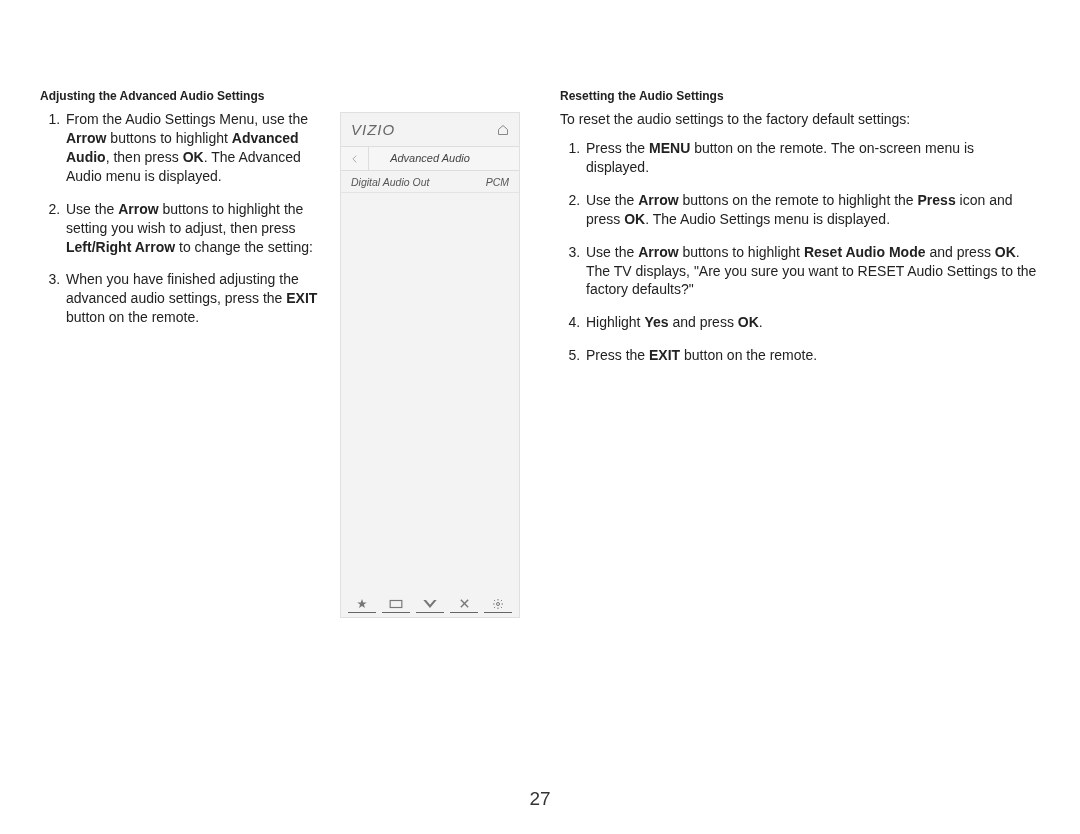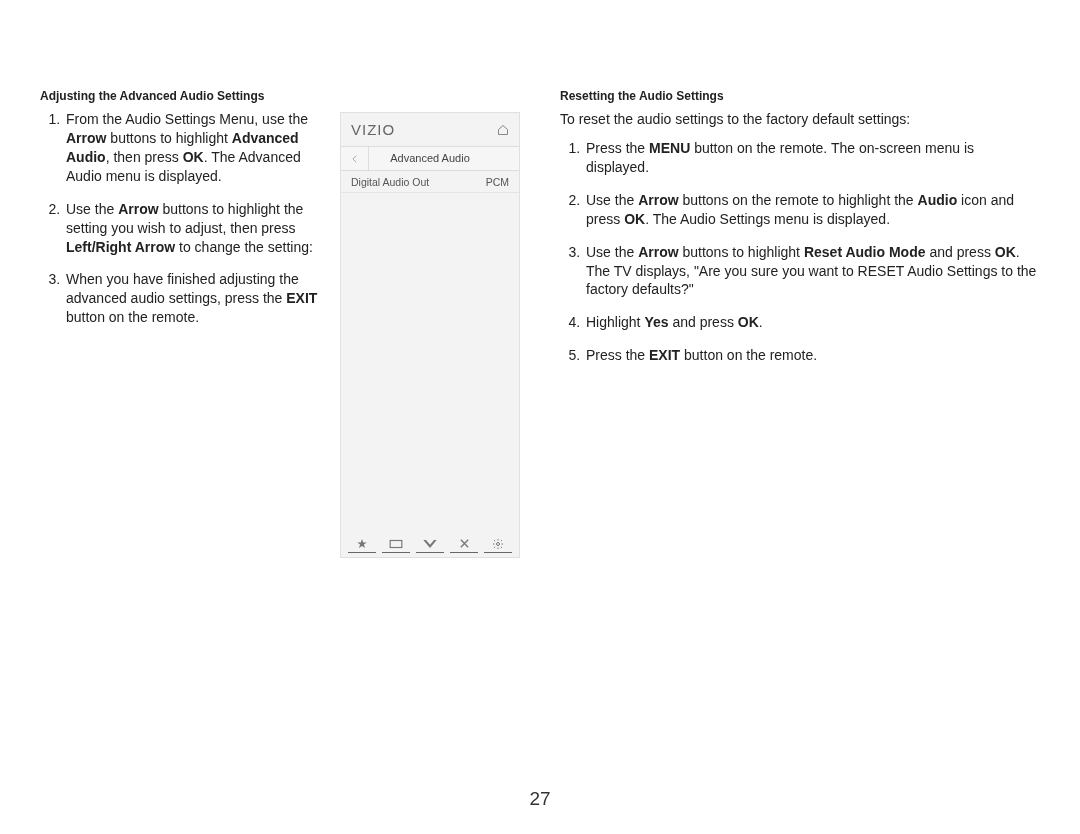--- a/index.html
+++ b/index.html
@@ -34,27 +34,28 @@
   ul { list-style: disc; padding-left: 20px; margin-top: 10px; }
   ul > li { margin-bottom: 8px; }
   b { font-weight: bold; }
 
   .left-wrap { display: flex; gap: 20px; align-items: flex-start; }
   .left-text { flex: 1; }
 
   
   .tv {
     width: 180px;
-    height: 446px;
+    height: 506px;
     background: #f3f3f3;
     border: 1px solid #e0e0e0;
     position: relative;
     font-size: 11px;
     flex-shrink: 0;
     margin-top: 2px;
+    font-style: italic;
   }
   .tv-header {
     height: 34px;
     display: flex;
     align-items: center;
     justify-content: space-between;
     padding: 0 10px;
     border-bottom: 1px solid #ddd;
   }
   .tv-logo {
@@ -207,21 +208,21 @@
   </div>
 
   <div class="col col-right">
     <h4>Resetting the Audio Settings</h4>
     <p class="intro">To reset the audio settings to the factory default settings:</p>
     <ol>
       <li>
         <span>Press the </span><b>MENU</b><span> button on the remote. The on-screen menu is displayed.</span>
       </li>
       <li>
-        <span>Use the </span><b>Arrow</b><span> buttons on the remote to highlight the </span><b>Audio</b><span> icon and press </span><b>OK</b><span>. The Audio Settings menu is displayed.</span>
+        <span>Use the </span><b>Arrow</b><span> buttons on the remote to highlight the </span><b>Press</b><span> icon and press </span><b>OK</b><span>. The Audio Settings menu is displayed.</span>
       </li>
       <li>
         <span>Use the </span><b>Arrow</b><span> buttons to highlight </span><b>Reset Audio Mode</b><span> and press </span><b>OK</b><span>. The TV displays, "Are you sure you want to RESET Audio Settings to the factory defaults?"</span>
       </li>
       <li>
         <span>Highlight </span><b>Yes</b><span> and press </span><b>OK</b><span>.</span>
       </li>
       <li>
         <span>Press the </span><b>EXIT</b><span> button on the remote.</span>
       </li>

